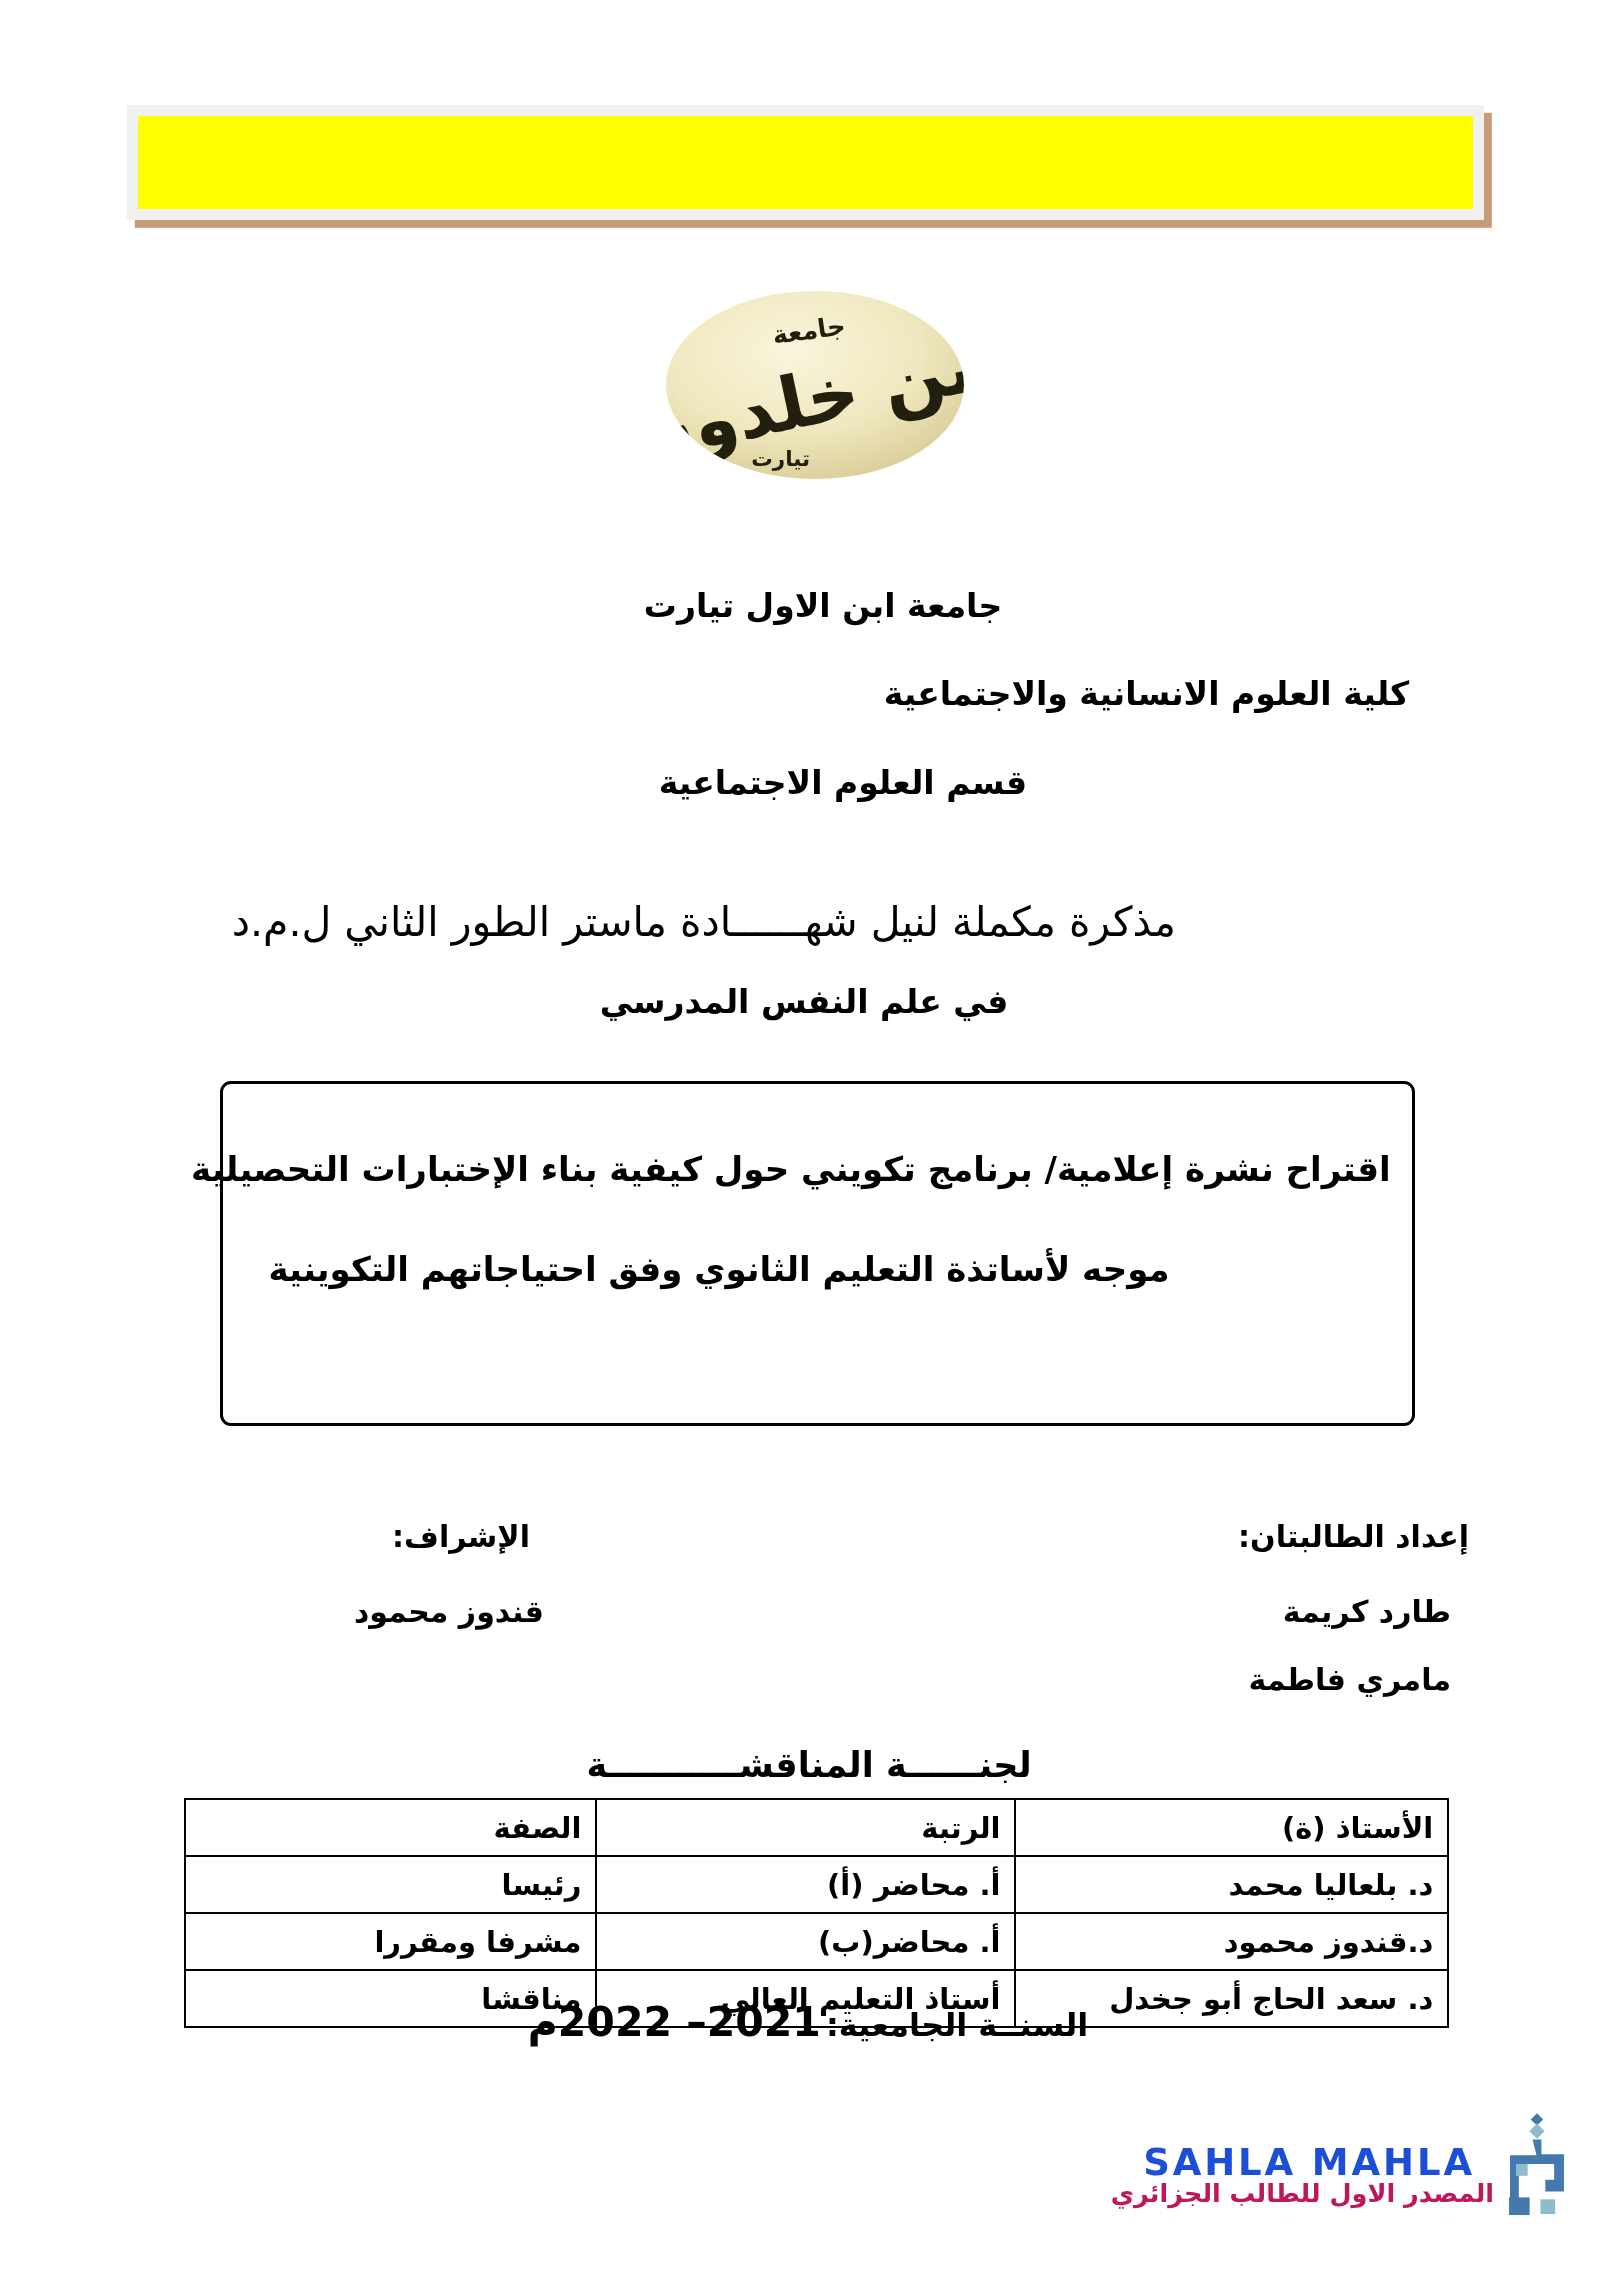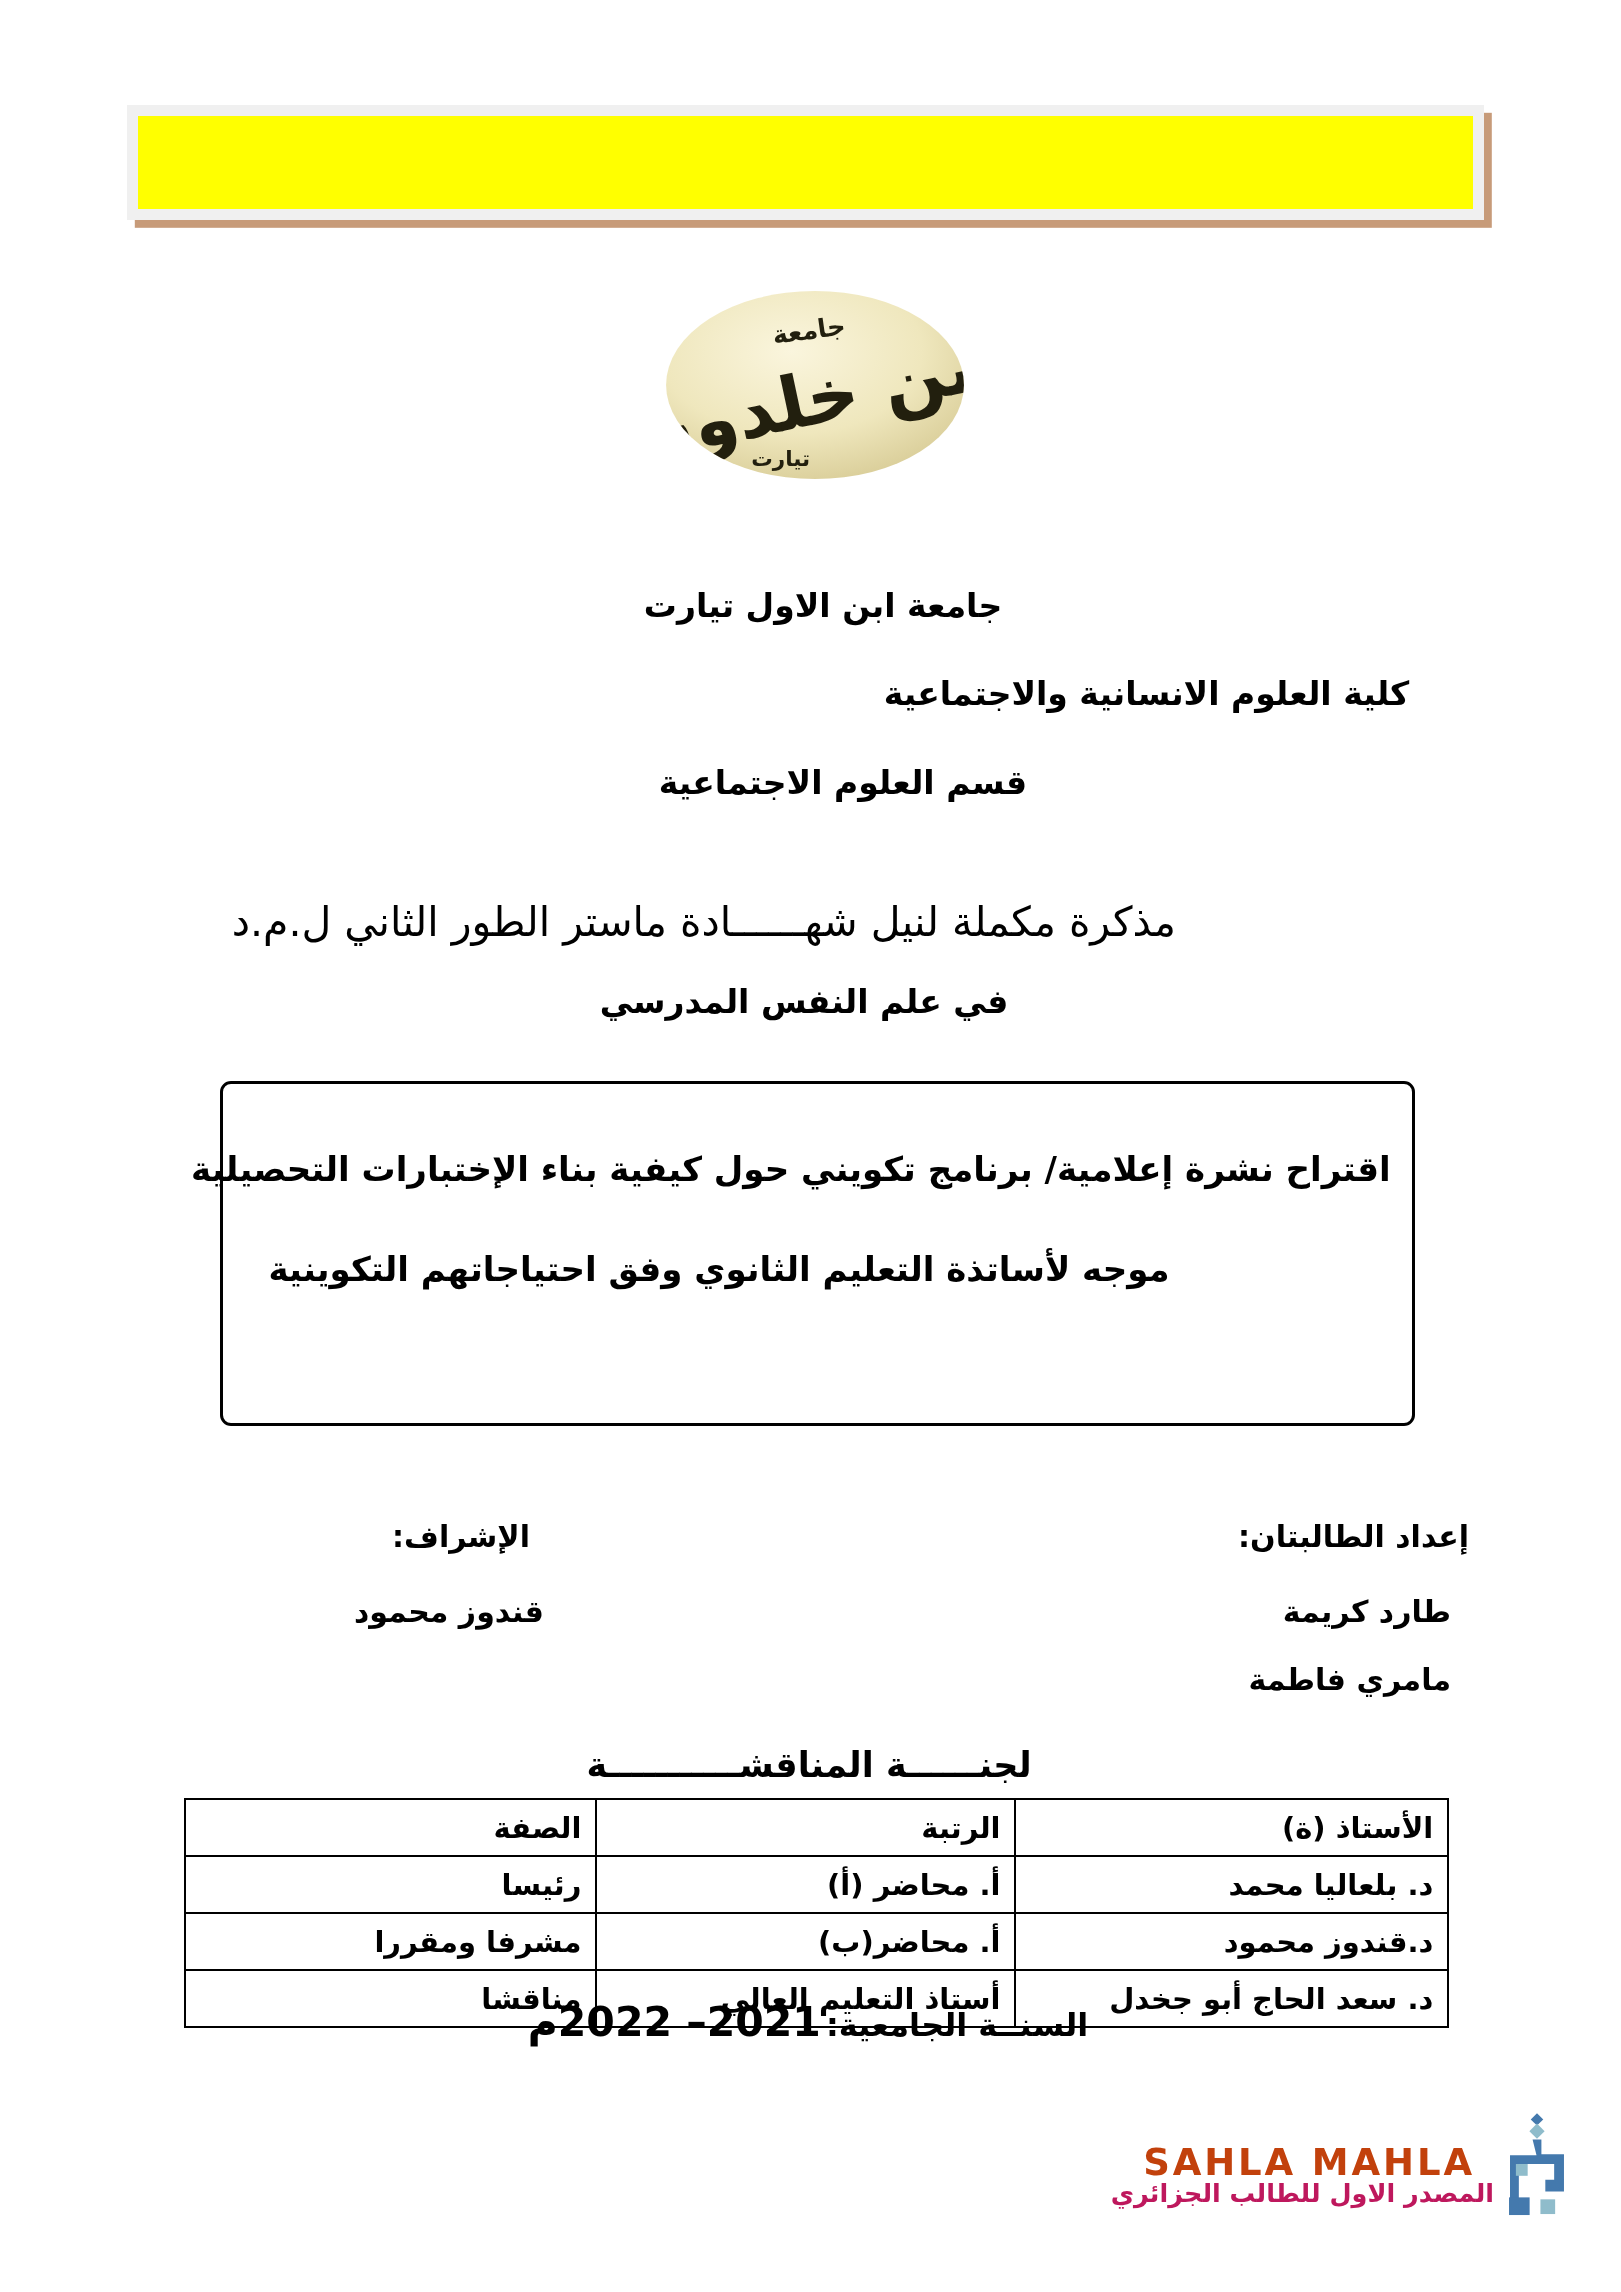--- a/index.html
+++ b/index.html
@@ -74,21 +74,21 @@
 
   
   .year{left:470px;top:1998px;width:676px;direction:rtl;}
   .year .lbl{font-size:32px;font-weight:bold;}
   .year .val{font-size:41px;font-weight:bold;letter-spacing:1px;}
 
   
   .brand-name{
     left:1117px;top:2141px;width:358px;text-align:right;
     font-size:37px;font-weight:bold;letter-spacing:2.9px;
-    color:#c2410c;font-family:"DejaVu Sans",sans-serif;
+    color:#1d4ed8;font-family:"DejaVu Sans",sans-serif;
   }
   .brand-tagline{
     left:1117px;top:2178px;width:377px;text-align:right;
     font-size:25.5px;color:#be185d;font-weight:bold;
   }
   .brand-icon{left:1503px;top:2113px;width:67px;height:104px;}
 </style>
 </head>
 <body>
 

